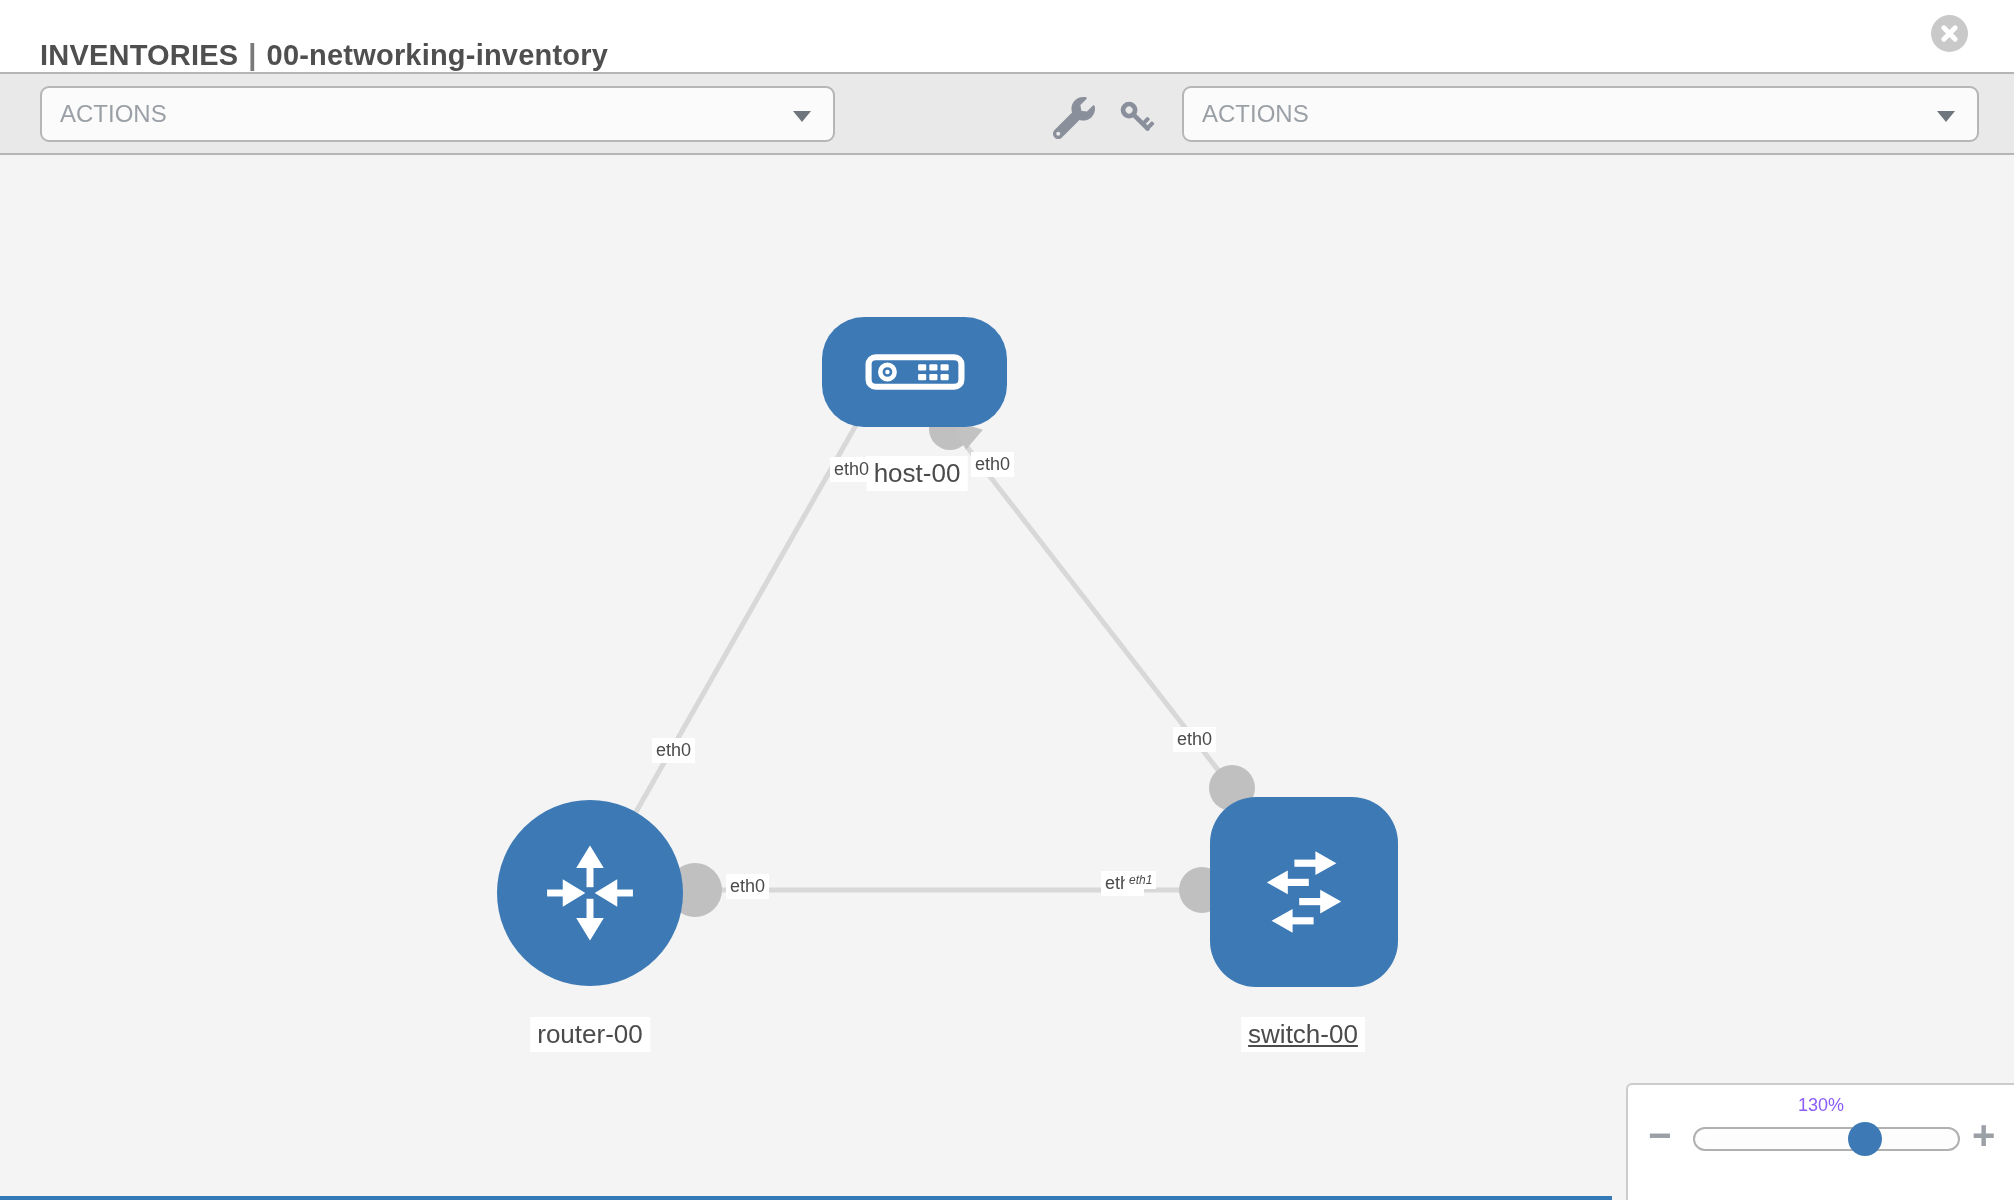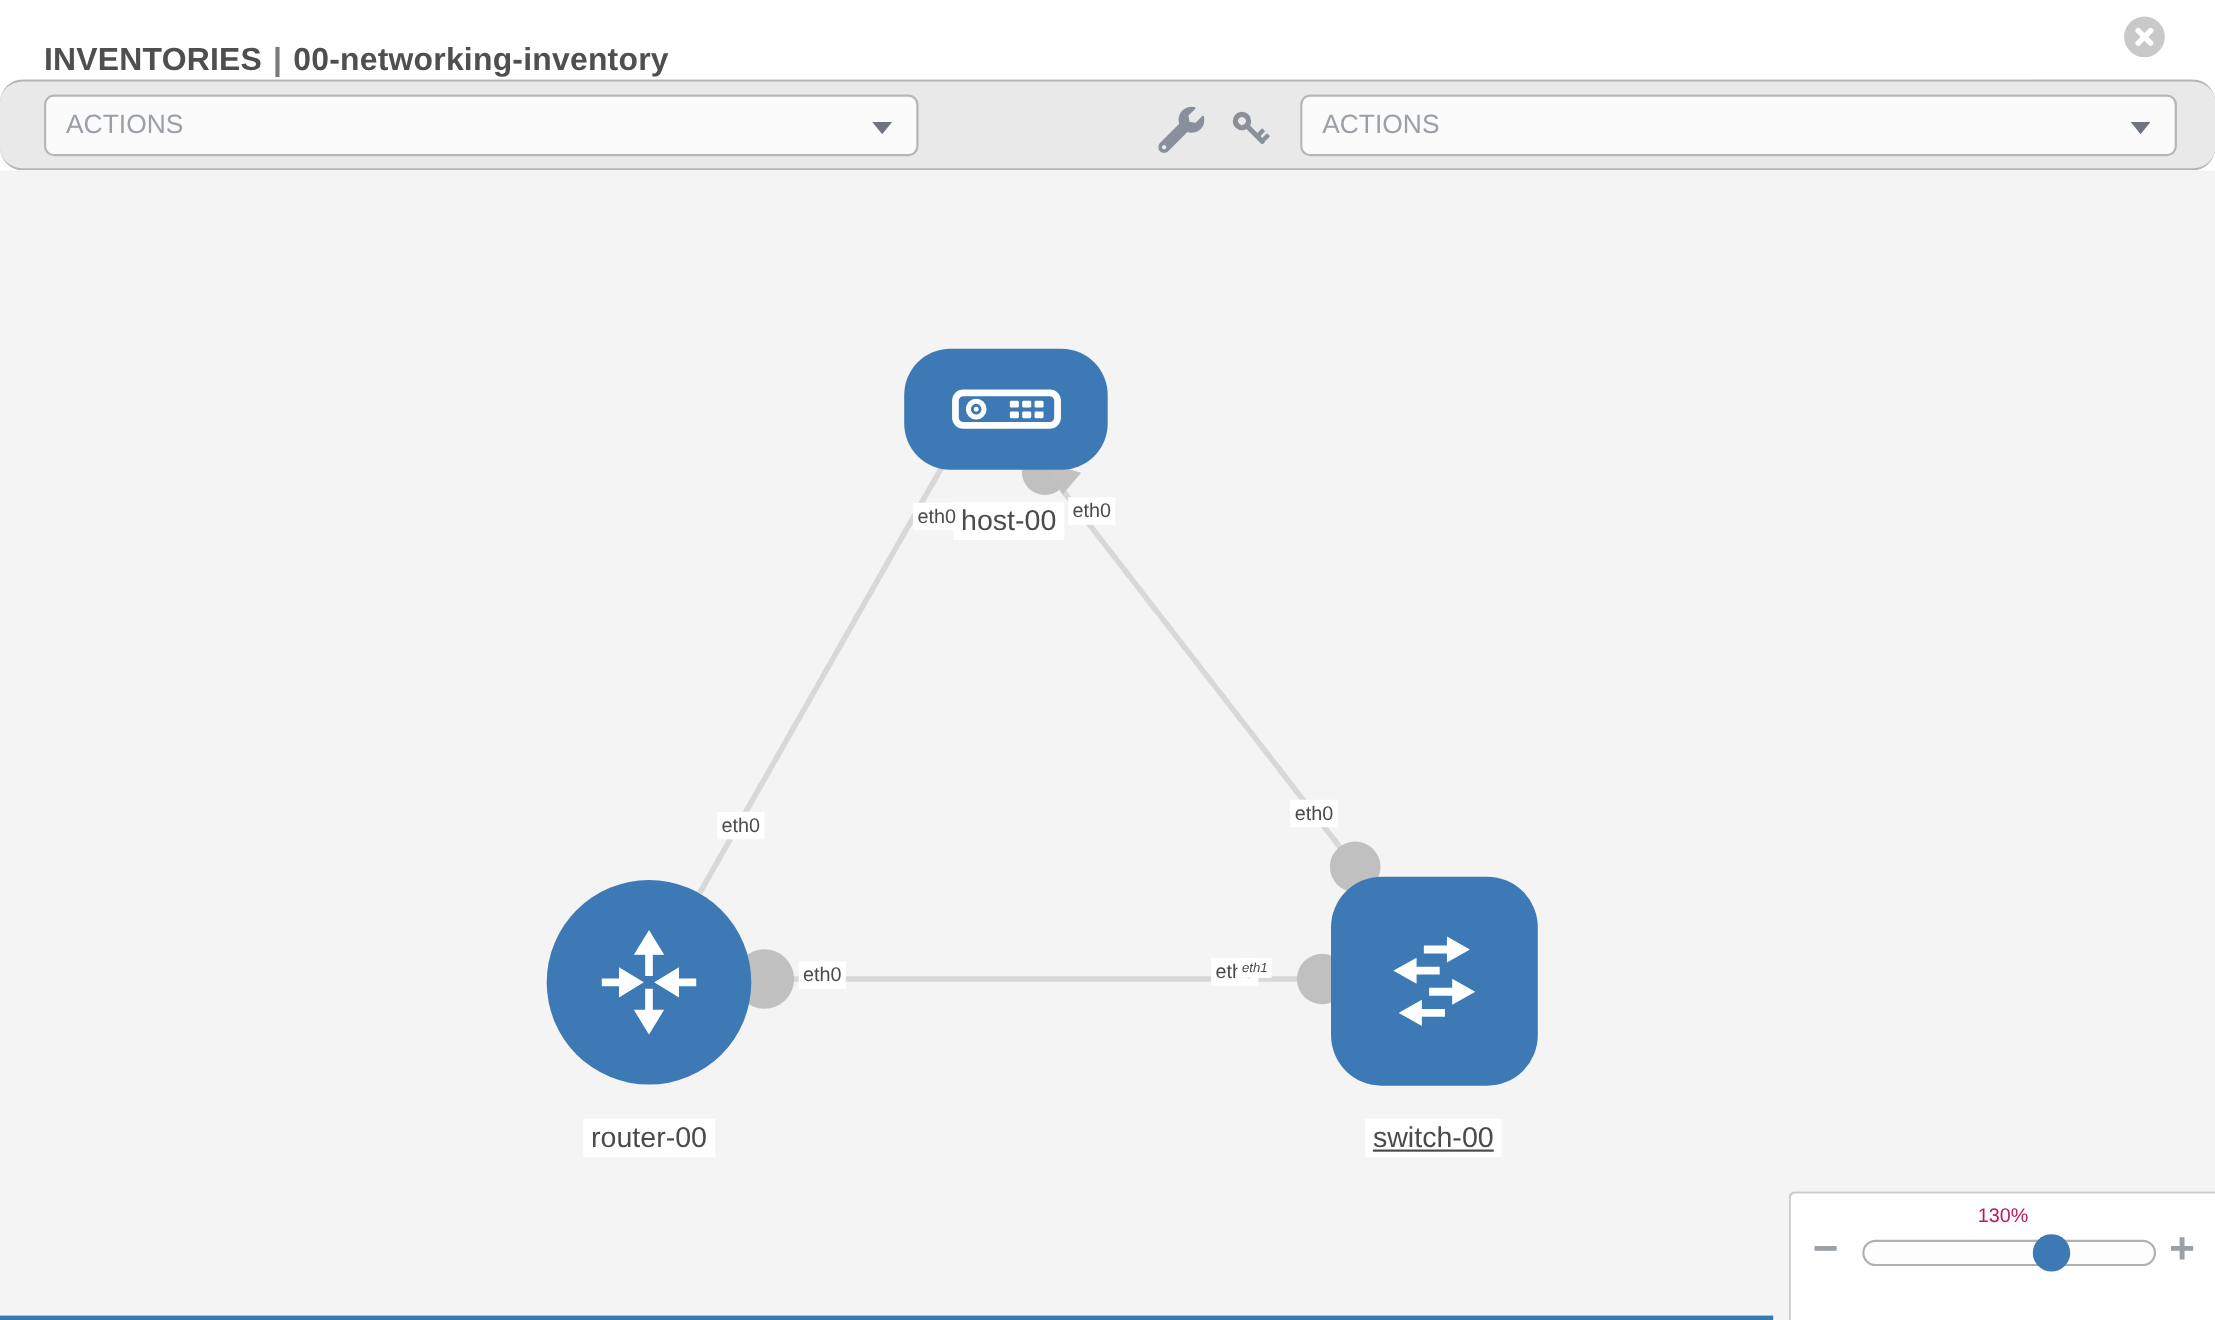--- a/index.html
+++ b/index.html
@@ -14,21 +14,21 @@
   .title span { margin-right:10px; }
   .title .sep { color:#7a7a7a; font-weight:bold; }
   .close-btn { position:absolute; left:1931px; top:15px; width:37px; height:37px; border-radius:50%;
                background:#c9c9c9; cursor:pointer; }
   .close-btn .bar { position:absolute; left:8px; top:16px; width:21px; height:5px; border-radius:3px; background:#fff; }
   .close-btn .bar.a { transform:rotate(45deg); }
   .close-btn .bar.b { transform:rotate(-45deg); }
 
   
   .toolbar { position:absolute; top:72px; left:0; width:100%; height:83px; background:#e9e9e9;
-             border-top:2px solid #b5b5b5; border-bottom:2px solid #b5b5b5;border-radius:21px; }
+             border-top:2px solid #b5b5b5; border-bottom:2px solid #b5b5b5; }
   .select-box { position:absolute; top:12px; height:56px; background:#fbfbfb; border:2px solid #b6b6b6;
                 border-radius:9px; font-size:24px; color:#9aa0a6; line-height:52px; padding-left:18px; cursor:pointer; }
   .select-actions { left:40px; width:795px; }
   .select-search { left:1182px; width:797px; }
   .caret { position:absolute; right:22px; top:23px; width:0; height:0;
            border-left:9px solid transparent; border-right:9px solid transparent;
            border-top:11px solid #6e757c; }
   .tool-icon { position:absolute; top:23px; width:42px; height:42px; cursor:pointer; }
   .tool-icon svg { width:100%; height:100%; }
   .icon-wrench { left:1053px; }
@@ -64,21 +64,21 @@
   .eth-router-mid   { left:652px;  top:583px; }
   .eth-switch-top   { left:1173px; top:572px; }
   .eth-router-right { left:726px;  top:719px; }
   .eth-overlap { position:absolute; left:1101px; top:716px; width:70px; height:28px; z-index:5; }
   .eth-overlap .back  { position:absolute; left:0;  top:0; background:#fff; color:#4b4b4b; font-size:18px; padding:2px 4px; }
   .eth-overlap .front { position:absolute; left:24px; top:0; background:#fff; color:#4b4b4b; font-size:12px; padding:2px 4px;font-style:italic; }
 
   
   .zoom-panel { position:absolute; left:1626px; top:928px; width:388px; height:117px; background:#fff;
                 border-left:2px solid #ccc; border-top:2px solid #ccc; border-radius:6px 0 0 0; z-index:10; }
-  .zoom-level { position:absolute; top:10px; left:0; width:100%; text-align:center; font-size:18px; color:#be185d; }
+  .zoom-level { position:absolute; top:10px; left:0; width:100%; text-align:center; font-size:18px; color:#8b5cf6; }
   .zoom-minus, .zoom-plus { position:absolute; top:30px; font-size:40px; font-weight:bold; color:#9aa0a6;
                             cursor:pointer; line-height:40px; }
   .zoom-minus { left:20px; }
   .zoom-plus  { left:344px; }
   .zoom-track { position:absolute; left:65px; top:42px; width:267px; height:24px; background:#fdfdfd;
                 border:2px solid #b0b0b0; border-radius:13px; cursor:pointer; }
   .zoom-thumb { position:absolute; left:220px; top:37px; width:34px; height:34px; border-radius:50%;
                 background:#3d7ab5; cursor:grab; }
 
   .accent-strip { position:absolute; left:0; top:1041px; width:1612px; height:4px; background:#337ab7; z-index:9; }

